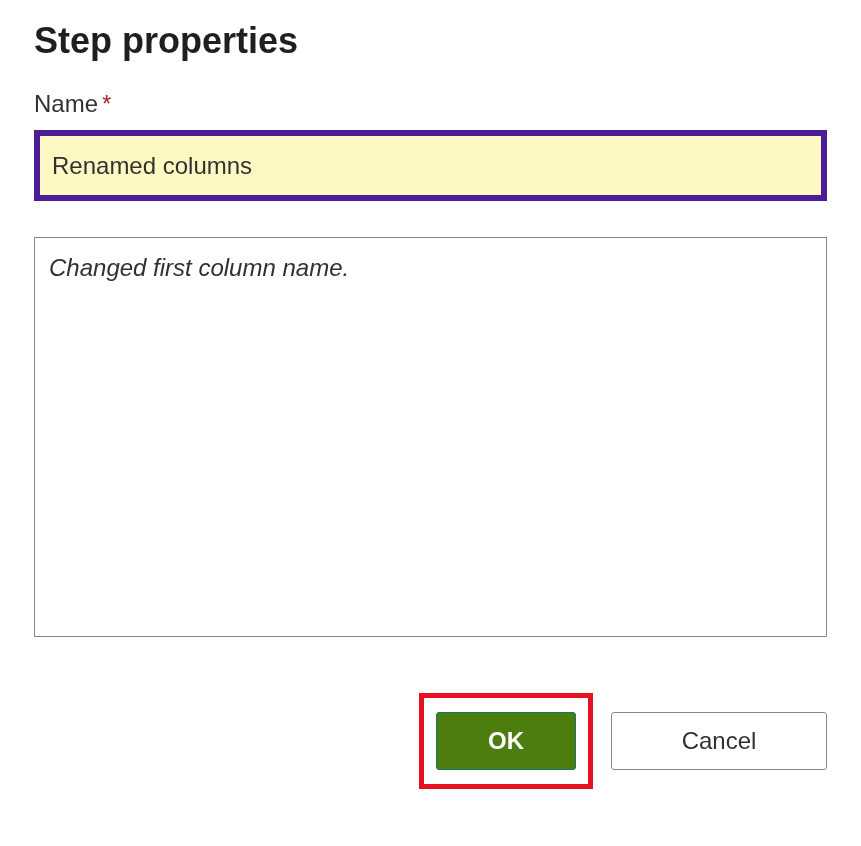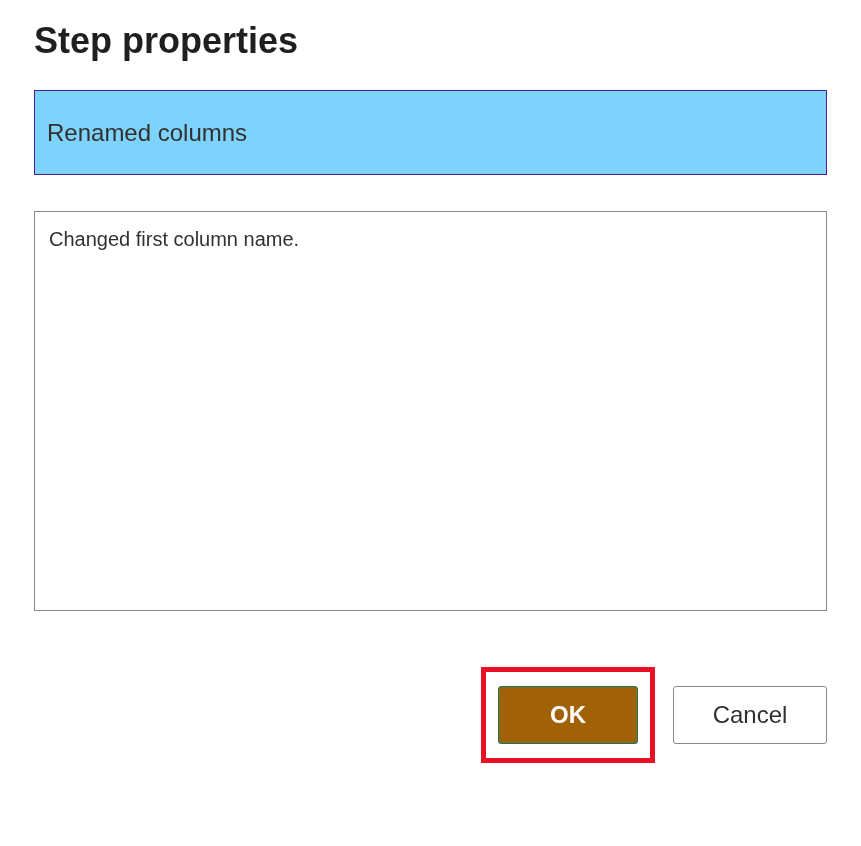--- a/index.html
+++ b/index.html
@@ -30,39 +30,40 @@
     .required-asterisk {
       color: #a4262c;
       margin-left: 4px;
     }
     .text-input {
       width: 100%;
       font-family: inherit;
       font-size: 24px;
       font-weight: 400;
       color: #323130;
-      padding: 26px 12px;
-      border: 1px solid #4c1d95;
-      background: #7dd3fc;
+      padding: 14px 12px;
+      border: 6px solid #4c1d95;
+      background: #fef9c3;
       outline: none;
       line-height: 1.3;
     }
     .text-area {
       width: 100%;
       height: 400px;
       font-family: inherit;
-      font-size: 20px;
+      font-size: 24px;
       font-weight: 400;
       color: #323130;
       padding: 14px 14px;
       border: 1px solid #8a8886;
       background: #ffffff;
       outline: none;
       resize: none;
       line-height: 1.3;
+      font-style: italic;
     }
     .button-row {
       display: flex;
       justify-content: flex-end;
       align-items: center;
       gap: 18px;
       margin-top: 52px;
     }
     .ok-highlight {
       border: 5px solid #e81123;
@@ -75,39 +76,42 @@
       font-weight: 400;
       border-radius: 3px;
       cursor: pointer;
       display: inline-flex;
       align-items: center;
       justify-content: center;
       height: 58px;
       padding: 0 20px;
     }
     .btn-primary {
-      background: #a16207;
+      background: #4d7c0f;
       color: #ffffff;
       border: 1px solid #0f7a66;
       width: 140px;
       font-weight: 600;
     }
     .btn-default {
       background: #ffffff;
       color: #323130;
       border: 1px solid #8a8886;
-      width: 154px;
+      width: 216px;
     }
   </style>
 </head>
 <body>
 
 <h1 class="dialog-title">Step properties</h1>
 
 <div class="field-group">
+  <label class="field-label">
+    <span>Name</span><span class="required-asterisk">*</span>
+  </label>
   <input type="text" class="text-input" value="Renamed columns" style="">
 </div>
 
 <div class="field-group">
   <textarea class="text-area" style="">Changed first column name.</textarea>
 </div>
 
 <div class="button-row">
   <span class="ok-highlight">
     <button class="btn btn-primary">OK</button>

